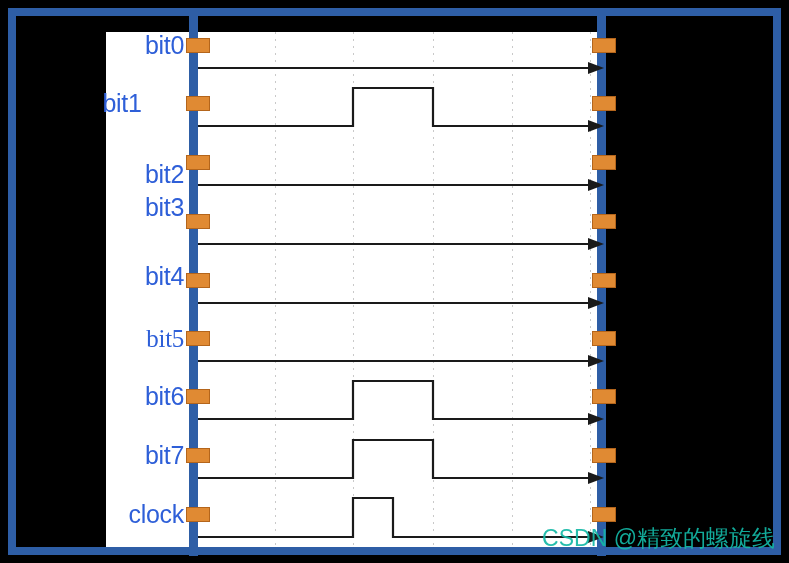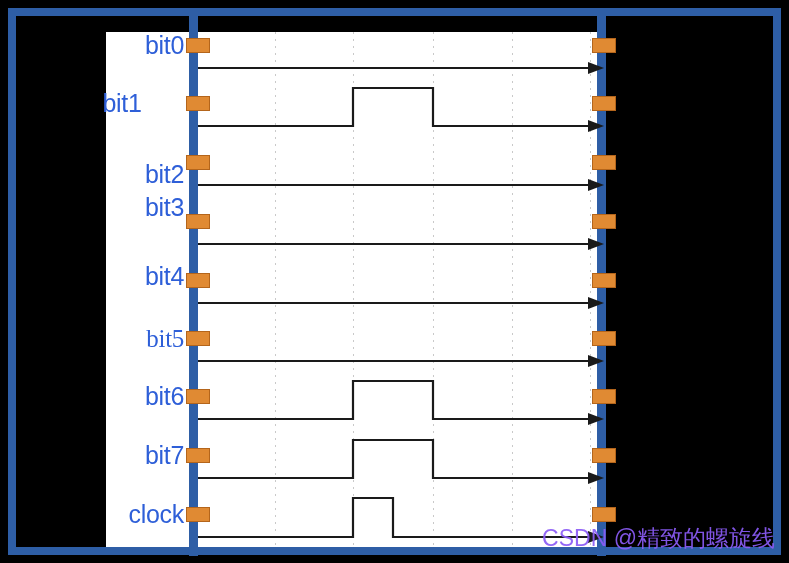--- a/index.html
+++ b/index.html
@@ -56,21 +56,21 @@
     background:#E08A33;
     border:1.5px solid #B4651B;
     box-sizing:border-box;
   }
   .wire{position:absolute;height:0;}
   .wire svg{display:block;}
 
   
   .watermark{
     position:absolute;right:14px;bottom:12px;
-    color:#8b5cf6;
+    color:#14b8a6;
     font-size:23px;
     line-height:26px;
     white-space:nowrap;
     opacity:.92;
   }
 </style>
 </head>
 <body>
 
 <div id="stage">

